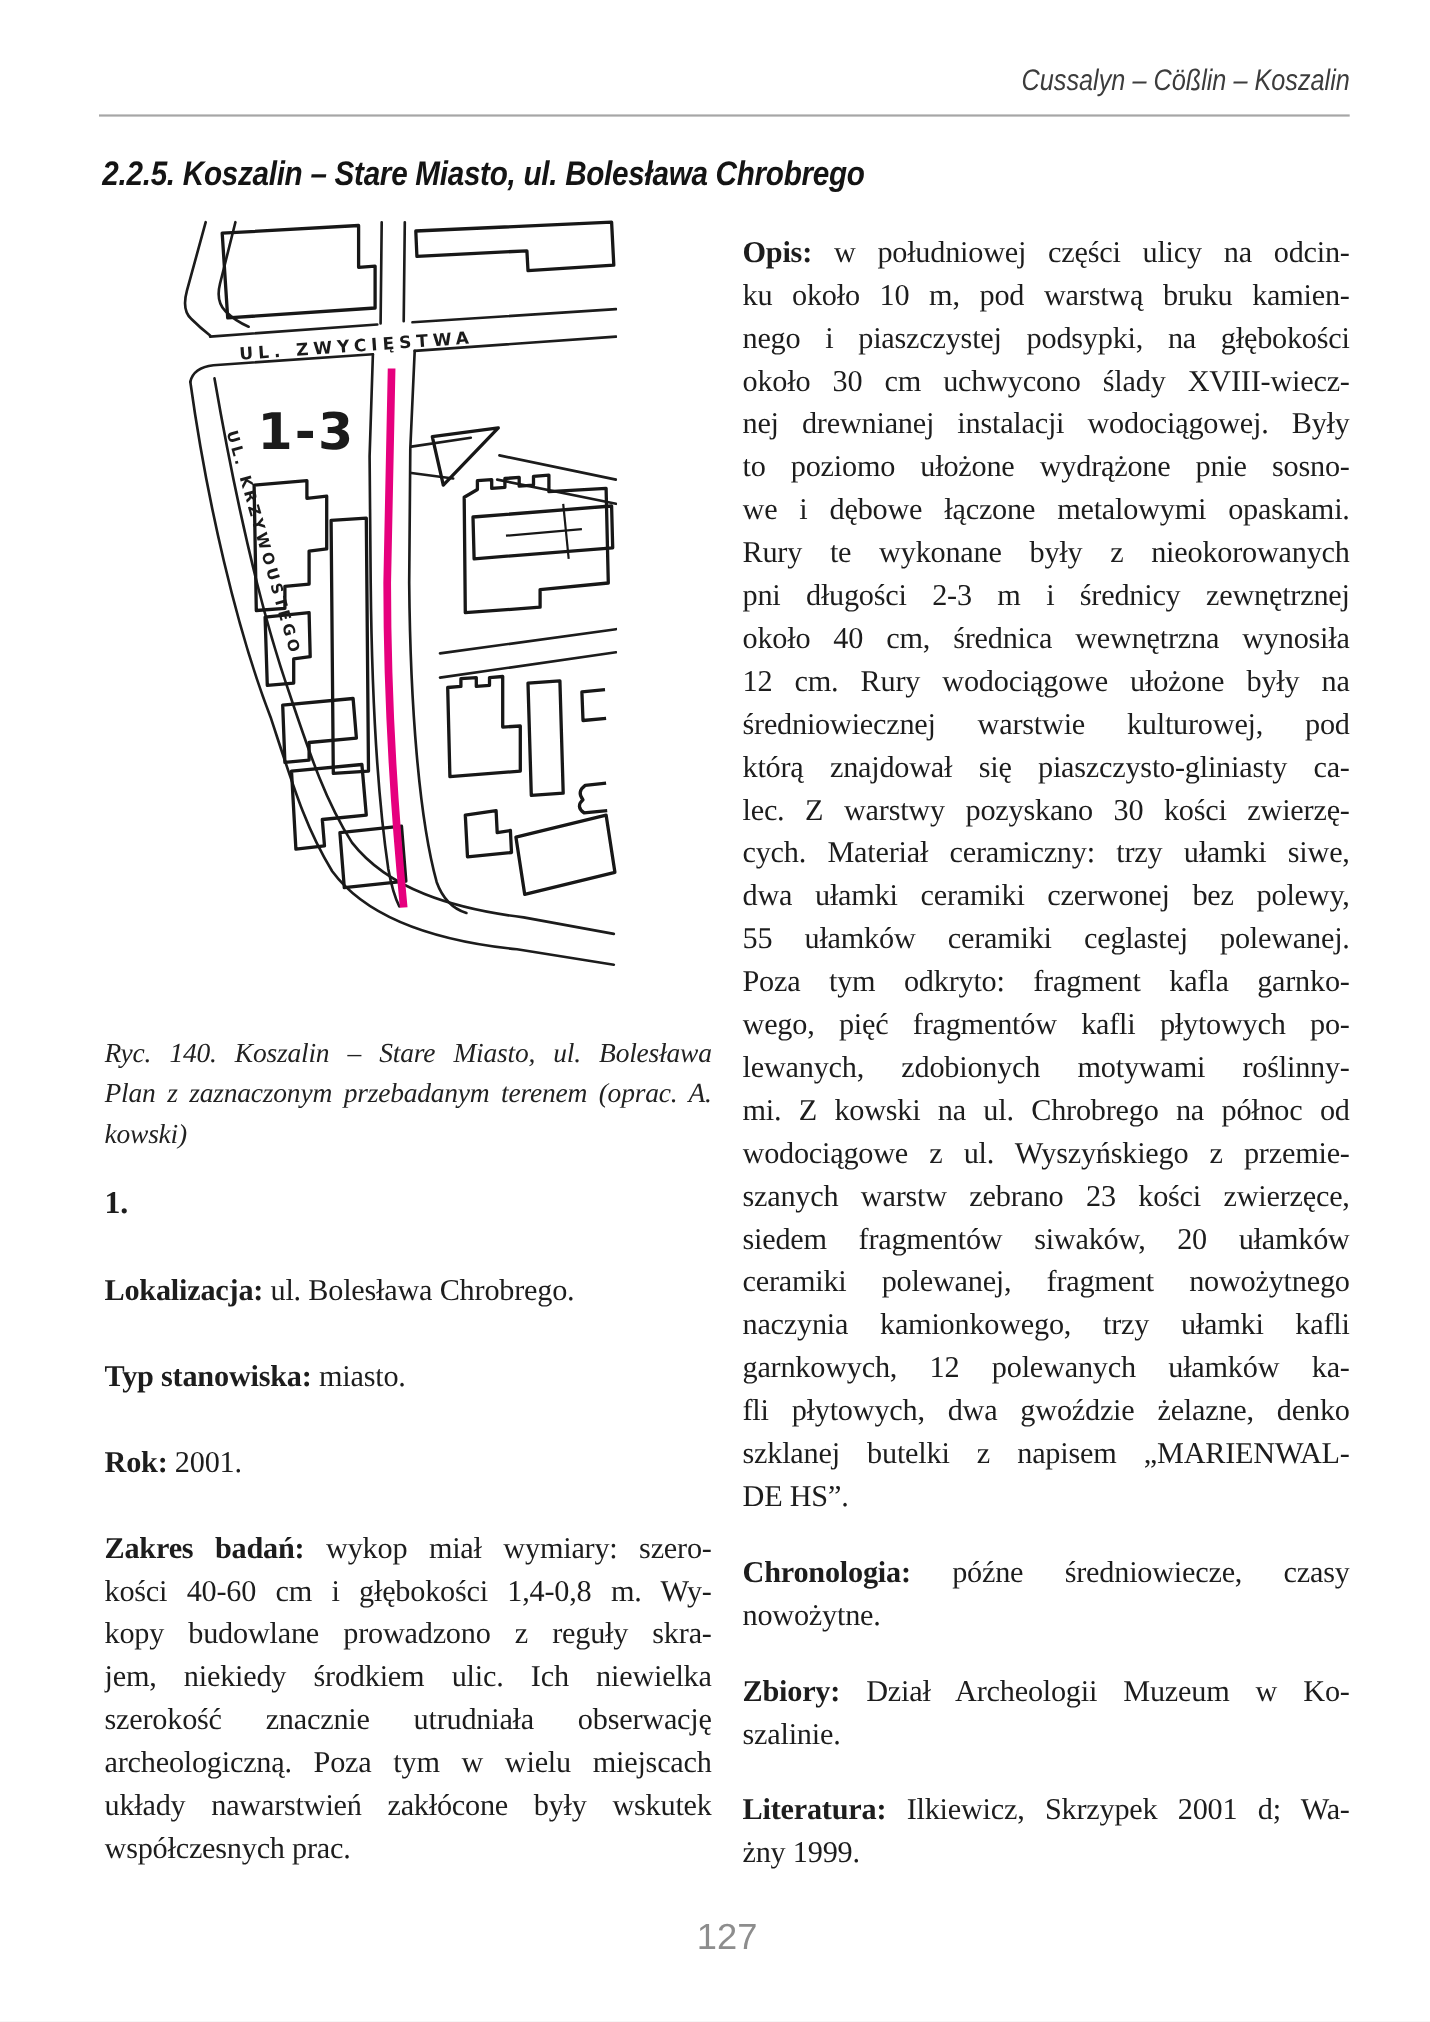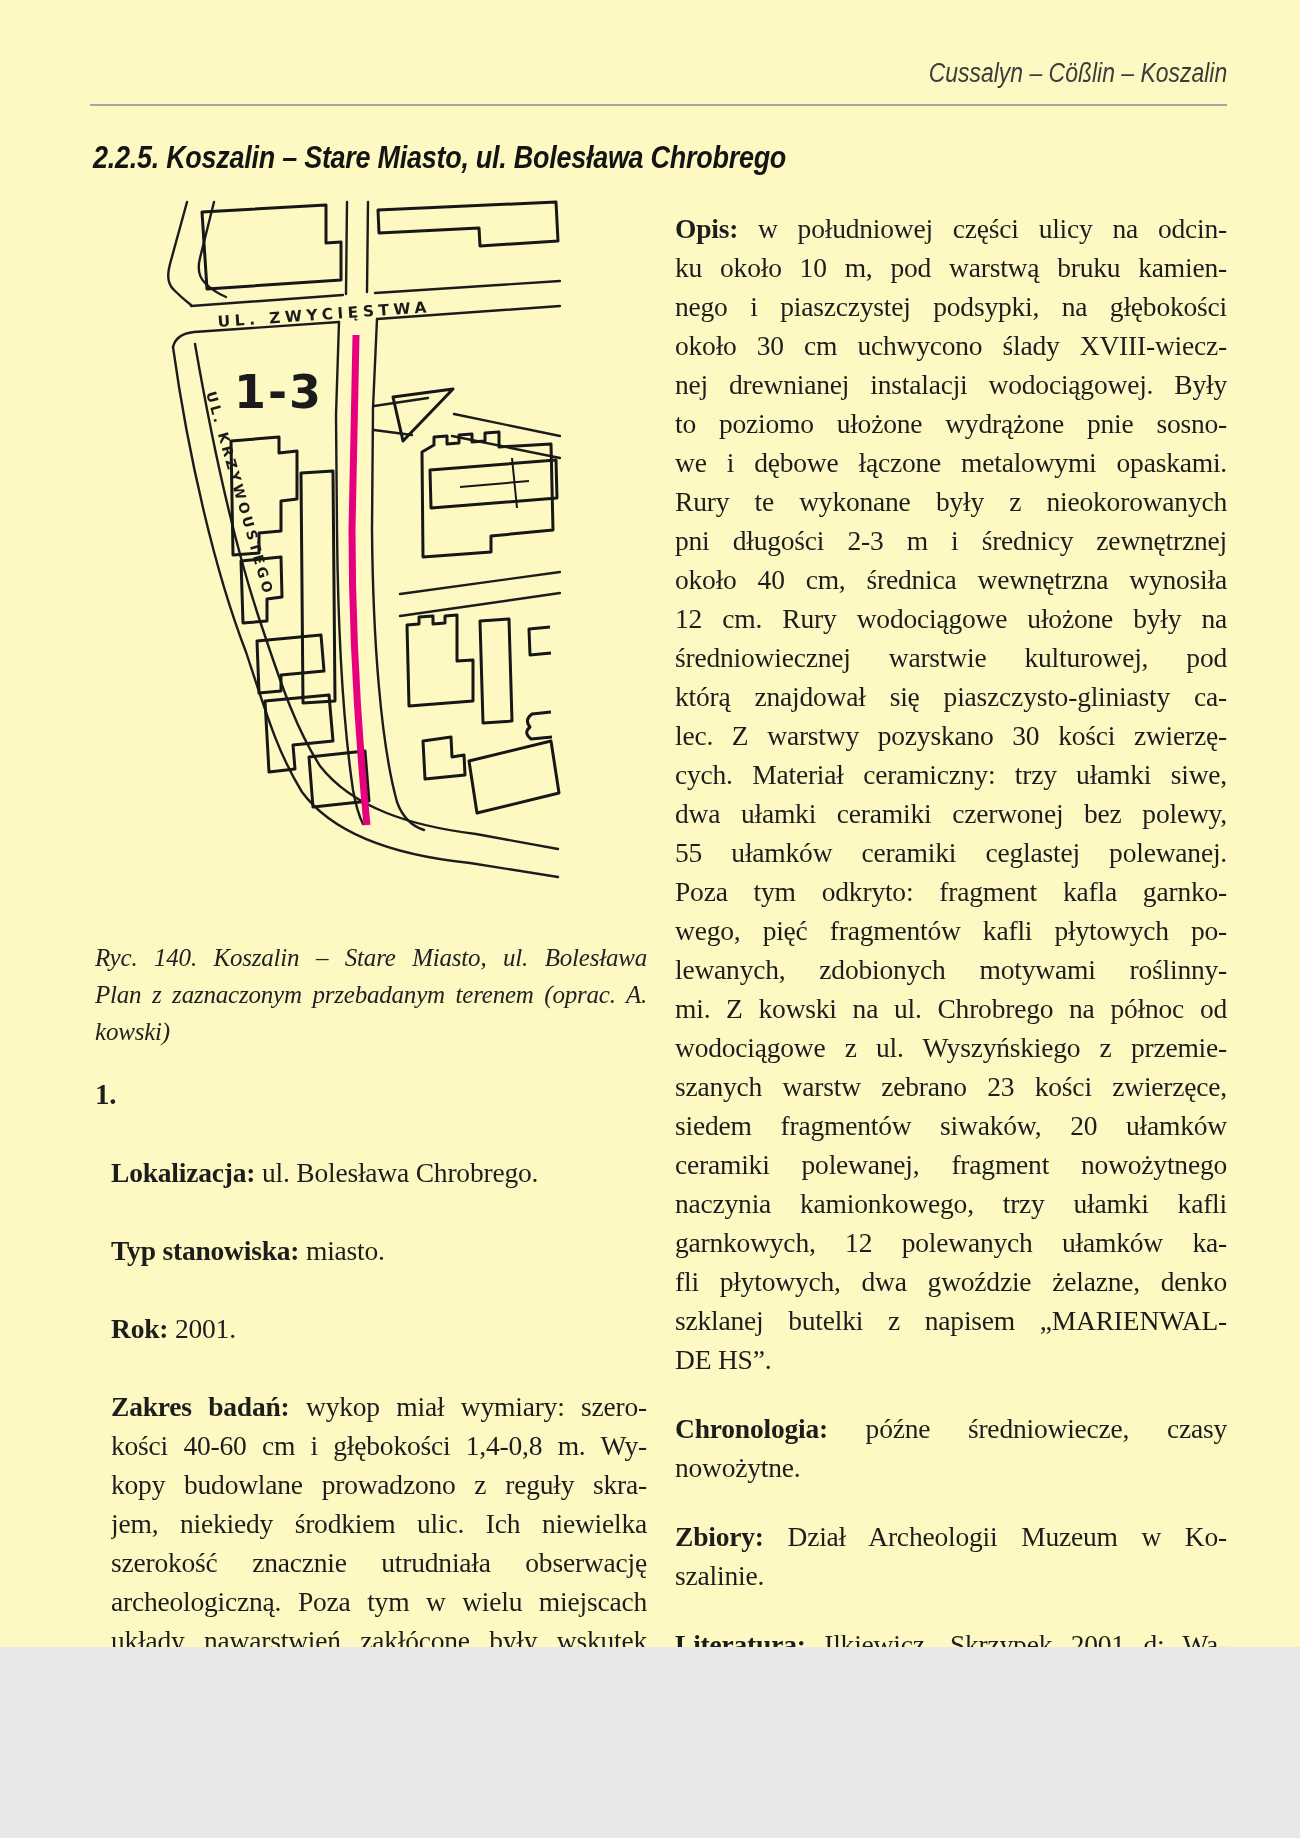--- a/index.html
+++ b/index.html
@@ -1,18 +1,18 @@
 <!DOCTYPE html>
 <html><head>
 <meta charset="utf-8">
 <style>
   html,body { margin:0; padding:0; background:#e8e8e8; }
   .page {
-    position:relative; width:1300px; height:1647px; margin:0 auto;
-    background:#fef9c3; color:#1d1d1d;
+    position:relative; width:1300px; height:1838px; margin:0 auto;
+    background:#ffffff; color:#1d1d1d;
     font-family:"Liberation Serif", serif; overflow:hidden;
   }
   .running-header {
     position:absolute; top:58px; right:73px;
     font-family:"Liberation Sans", sans-serif; font-style:italic;
     font-size:27px; color:#3c3c3c; white-space:nowrap;
     transform:scaleX(0.85); transform-origin:right center;
   }
   .header-rule {
     position:absolute; top:104px; left:90px; right:73px; height:2px;
@@ -27,21 +27,21 @@
   .columns {
     position:absolute; top:200px; left:95px; width:1132px;
     display:flex; gap:28px;
   }
   .col { width:552px; font-size:27.5px; line-height:39px; letter-spacing:-0.2px; }
   .col-right { padding-top:9px; }
   figure.map-figure { margin:0 0 0 64px; width:402px; height:705px; }
   figure.map-figure svg { display:block; }
   .caption { margin-top:34px; font-style:italic; font-size:25px; line-height:37px; color:#222; }
   .entry-number { margin-top:25px; font-weight:bold; font-size:29px; line-height:39px; }
-  .field { margin-top:39px;margin-left:16px; }
+  .field { margin-top:39px; }
   .para { margin-bottom:30px; }
   .jline { text-align:justify; text-align-last:justify; height:39px; overflow:hidden; }
   .caption .jline { height:37px; }
   .jline.last { text-align-last:left; }
   b.lead { font-weight:bold; }
   .page-number {
     position:absolute; top:1742px; left:95px; width:1132px; text-align:center;
     font-family:"Liberation Sans", sans-serif; font-size:33px; color:#8d8d8d;
   }
   .map-label { font-family:"DejaVu Sans", sans-serif; font-weight:bold; fill:#1b1b1b; }

